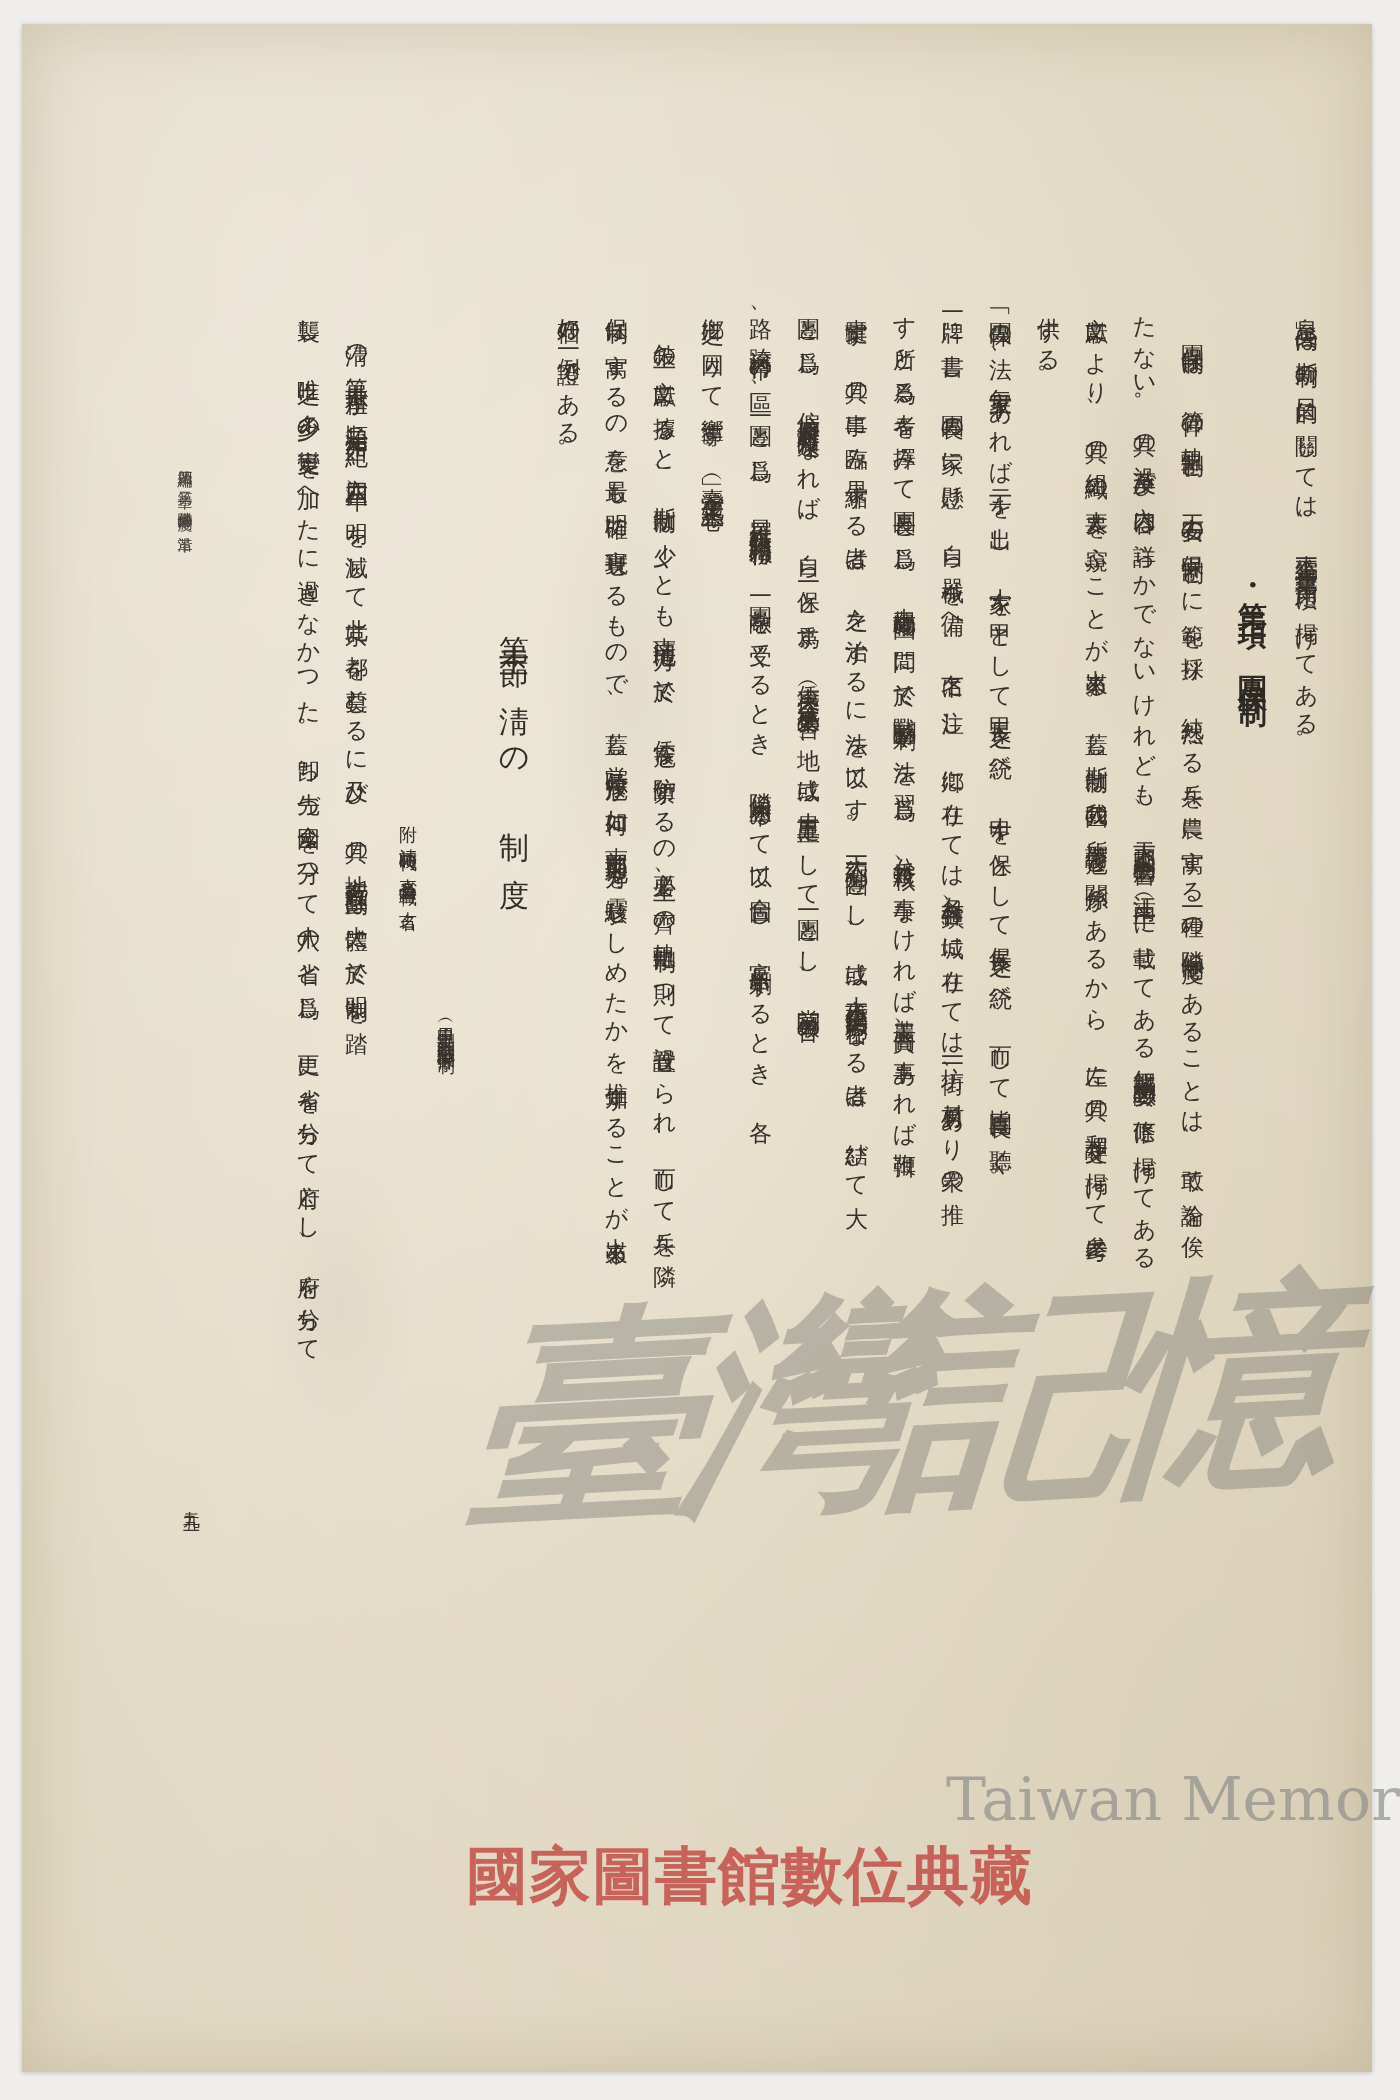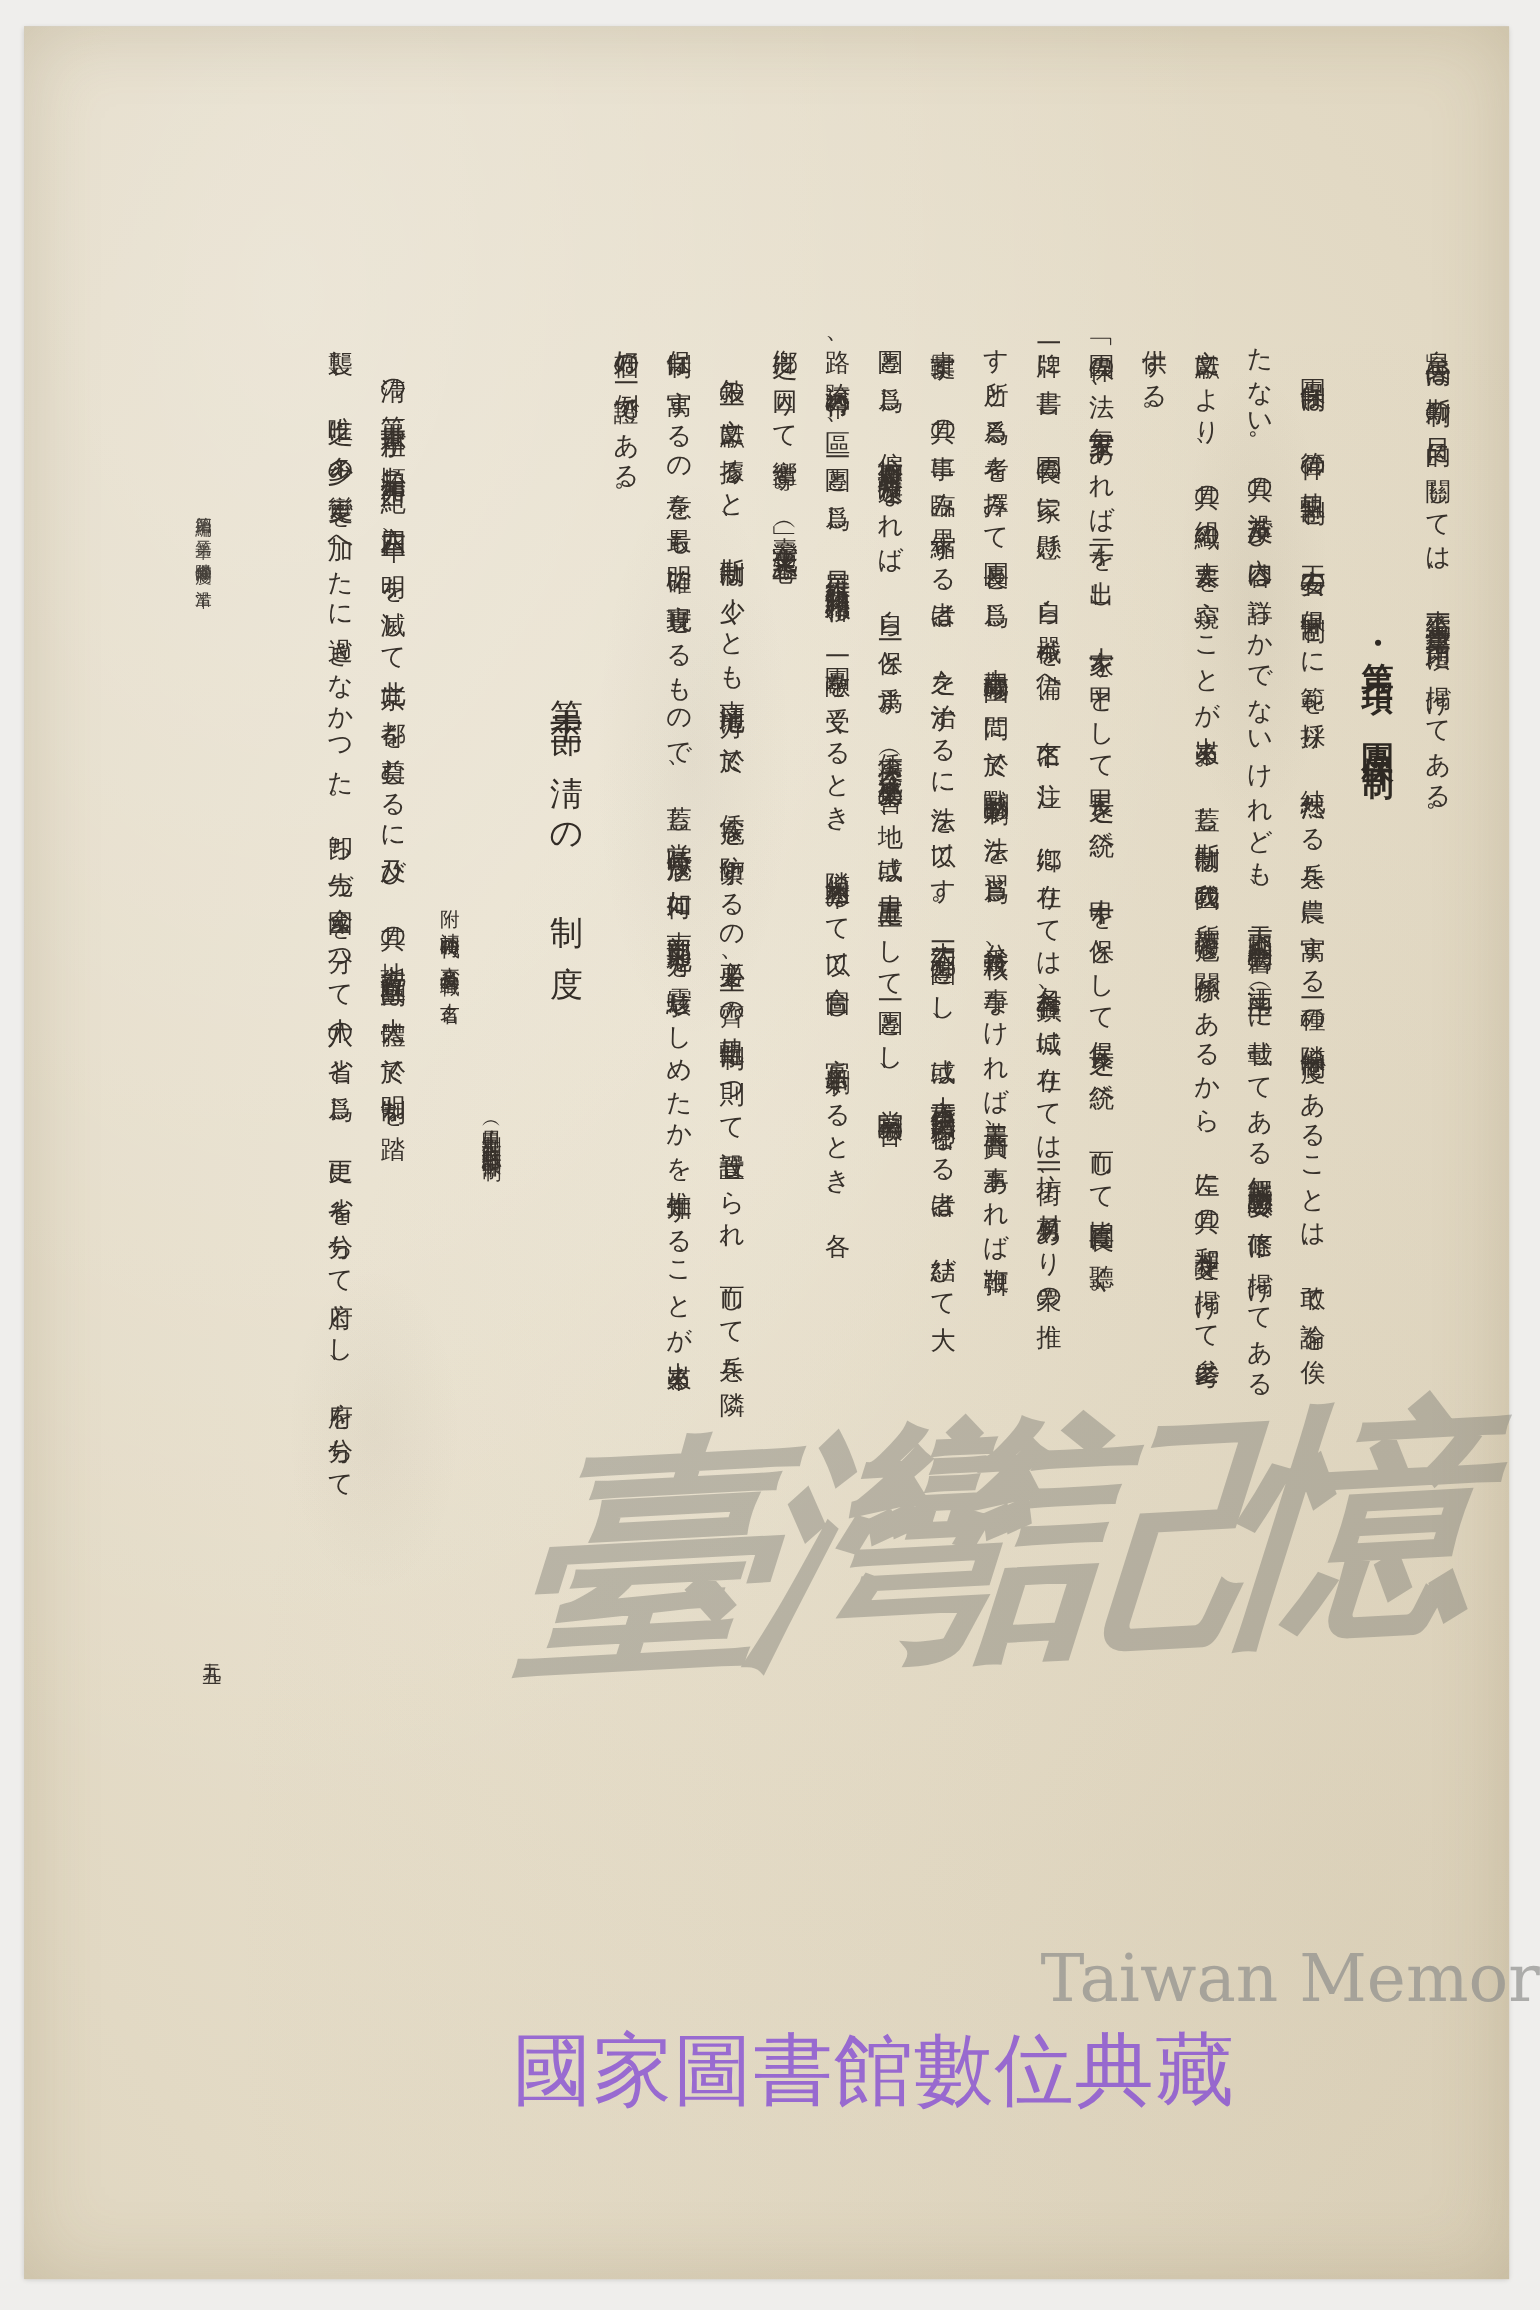--- a/index.html
+++ b/index.html
@@ -61,22 +61,23 @@
     letter-spacing:-14px;color:#76766f;opacity:.40;
     transform:rotate(-3deg) skewX(-7deg);
   }
   .wm-latin{
     position:absolute;left:946px;top:1764px;
     font-size:60px;color:#8d8d8b;opacity:.68;
     font-family:"DejaVu Serif","Liberation Serif",serif;
   }
   .wm-caption{
     position:absolute;left:466px;top:1834px;
-    font-size:72px;color:#6d28d9;opacity:.62;letter-spacing:1px;
+    font-size:62px;color:#b91c1c;opacity:.62;letter-spacing:1px;
     font-family:"Liberation Sans","DejaVu Sans",sans-serif;
+    font-weight:bold;
   }
 </style>
 </head>
 <body>
 
 <div class="paper"></div>
 <div class="smudge s1"></div>
 <div class="smudge s2"></div>
 <div class="smudge s3"></div>
 

